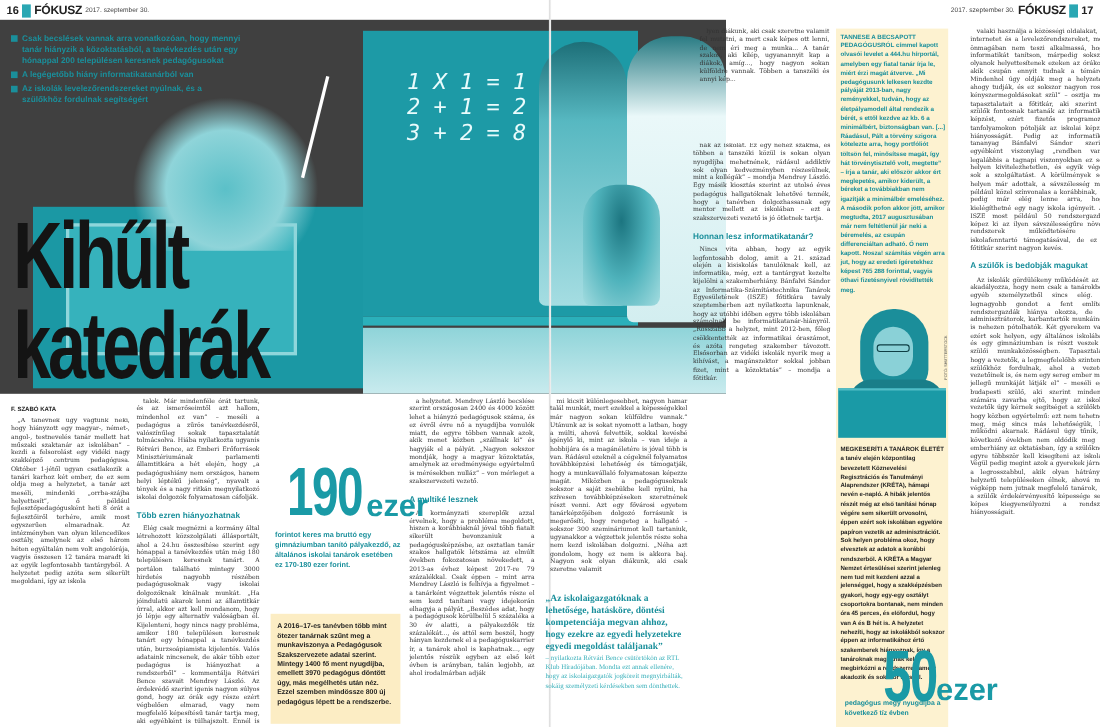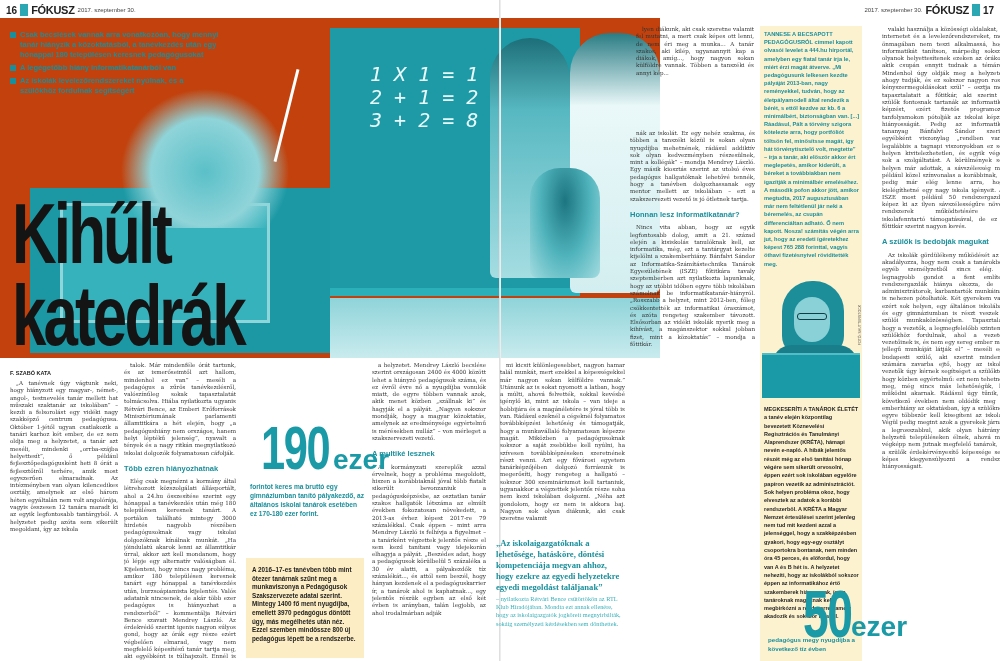--- a/index.html
+++ b/index.html
@@ -11,21 +11,21 @@
   .gutter { position: absolute; left: 499px; top: 0; width: 2px; height: 661px; background: linear-gradient(90deg, #d8d8d8, #f4f4f4); }
 
   .folio { position: absolute; top: 4px; font-family: "Liberation Sans", sans-serif; font-weight: bold; font-size: 10px; color: #222; display: flex; align-items: center; gap: 3px; }
   .folio .logo { display: inline-block; width: 8px; height: 12px; background: #2aa7b3; }
   .folio .sec { font-size: 11px; letter-spacing: -0.3px; font-stretch: condensed; }
   .folio .date { font-weight: normal; font-size: 6px; color: #444; }
   .folio-left { left: 6px; }
   .folio-right { right: 6px; }
 
   
-  .hero { position: absolute; left: 0; top: 18px; width: 660px; height: 340px; background: #c2410c; overflow: hidden; }
+  .hero { position: absolute; left: 0; top: 18px; width: 660px; height: 340px; background: #404040; overflow: hidden; }
   .hero .board { position: absolute; left: 330px; top: 10px; width: 250px; height: 260px; background: #1d9aa6; }
   .hero .board-frame { position: absolute; left: 330px; top: 270px; width: 250px; height: 8px; background: #2bb0ba; }
   .hero .equations { position: absolute; left: 370px; top: 45px; color: #e9fbfc; font-family: "DejaVu Sans Mono", monospace; font-size: 20px; line-height: 23px; font-style: italic; }
   .hero .child-area { position: absolute; left: 120px; top: 70px; width: 170px; height: 140px; background: radial-gradient(ellipse at 50% 60%, #5bc0c8 0%, #8fd4d9 45%, transparent 70%); }
   .hero .pointer { position: absolute; left: 285px; top: 50px; width: 3px; height: 95px; background: #fff; transform: rotate(14deg); }
   .hero .window { position: absolute; left: 30px; top: 170px; width: 300px; height: 165px; background: #1b98a4; }
   .hero .window-inner { position: absolute; left: 60px; top: 185px; width: 210px; height: 120px; background: #36b2bc; border: 3px solid #8fd6db; }
   .hero .girl { position: absolute; left: 490px; top: 20px; width: 80px; height: 240px; background: linear-gradient(180deg, #1d6f78 0%, #57b8c1 30%, #a5dde2 100%); border-radius: 40px 40px 6px 6px; }
   .hero .woman { position: absolute; left: 570px; top: 15px; width: 90px; height: 260px; background: linear-gradient(180deg, #2a7c84 0%, #eaf8f9 28%, #d3eef0 100%); border-radius: 40px 40px 6px 6px; }
   .hero .seated { position: absolute; left: 530px; top: 150px; width: 70px; height: 110px; background: radial-gradient(ellipse at 50% 30%, #1c7580 0%, #4fb3bc 50%, #a3dce0 100%); border-radius: 30px 30px 8px 8px; }
@@ -111,21 +111,21 @@
   <div class="folio folio-right">
     <span class="date">2017. szeptember 30.</span>
     <span class="sec">FÓKUSZ</span>
     <span class="logo"></span>
     <span>17</span>
   </div>
 
   <div class="bullets">
     <div class="b">
         <span class="sq"></span>
-        <span>Csak becslések vannak arra vonatkozóan, hogy mennyi tanár hiányzik a közoktatásból, a tanévkezdés után egy hónappal 180 településen keresnek pedagógusokat</span>
+        <span>Csak becslések vannak arra vonatkozóan, hogy mennyi tanár hiányzik a közoktatásból, a tanévkezdés után egy hónappal 200 településen keresnek pedagógusokat</span>
       </div>
     <div class="b">
         <span class="sq"></span>
         <span>A legégetőbb hiány informatikatanárból van</span>
       </div>
     <div class="b">
         <span class="sq"></span>
         <span>Az iskolák levelezőrendszereket nyúlnak, és a szülőkhöz fordulnak segítségért</span>
       </div>
   </div>

